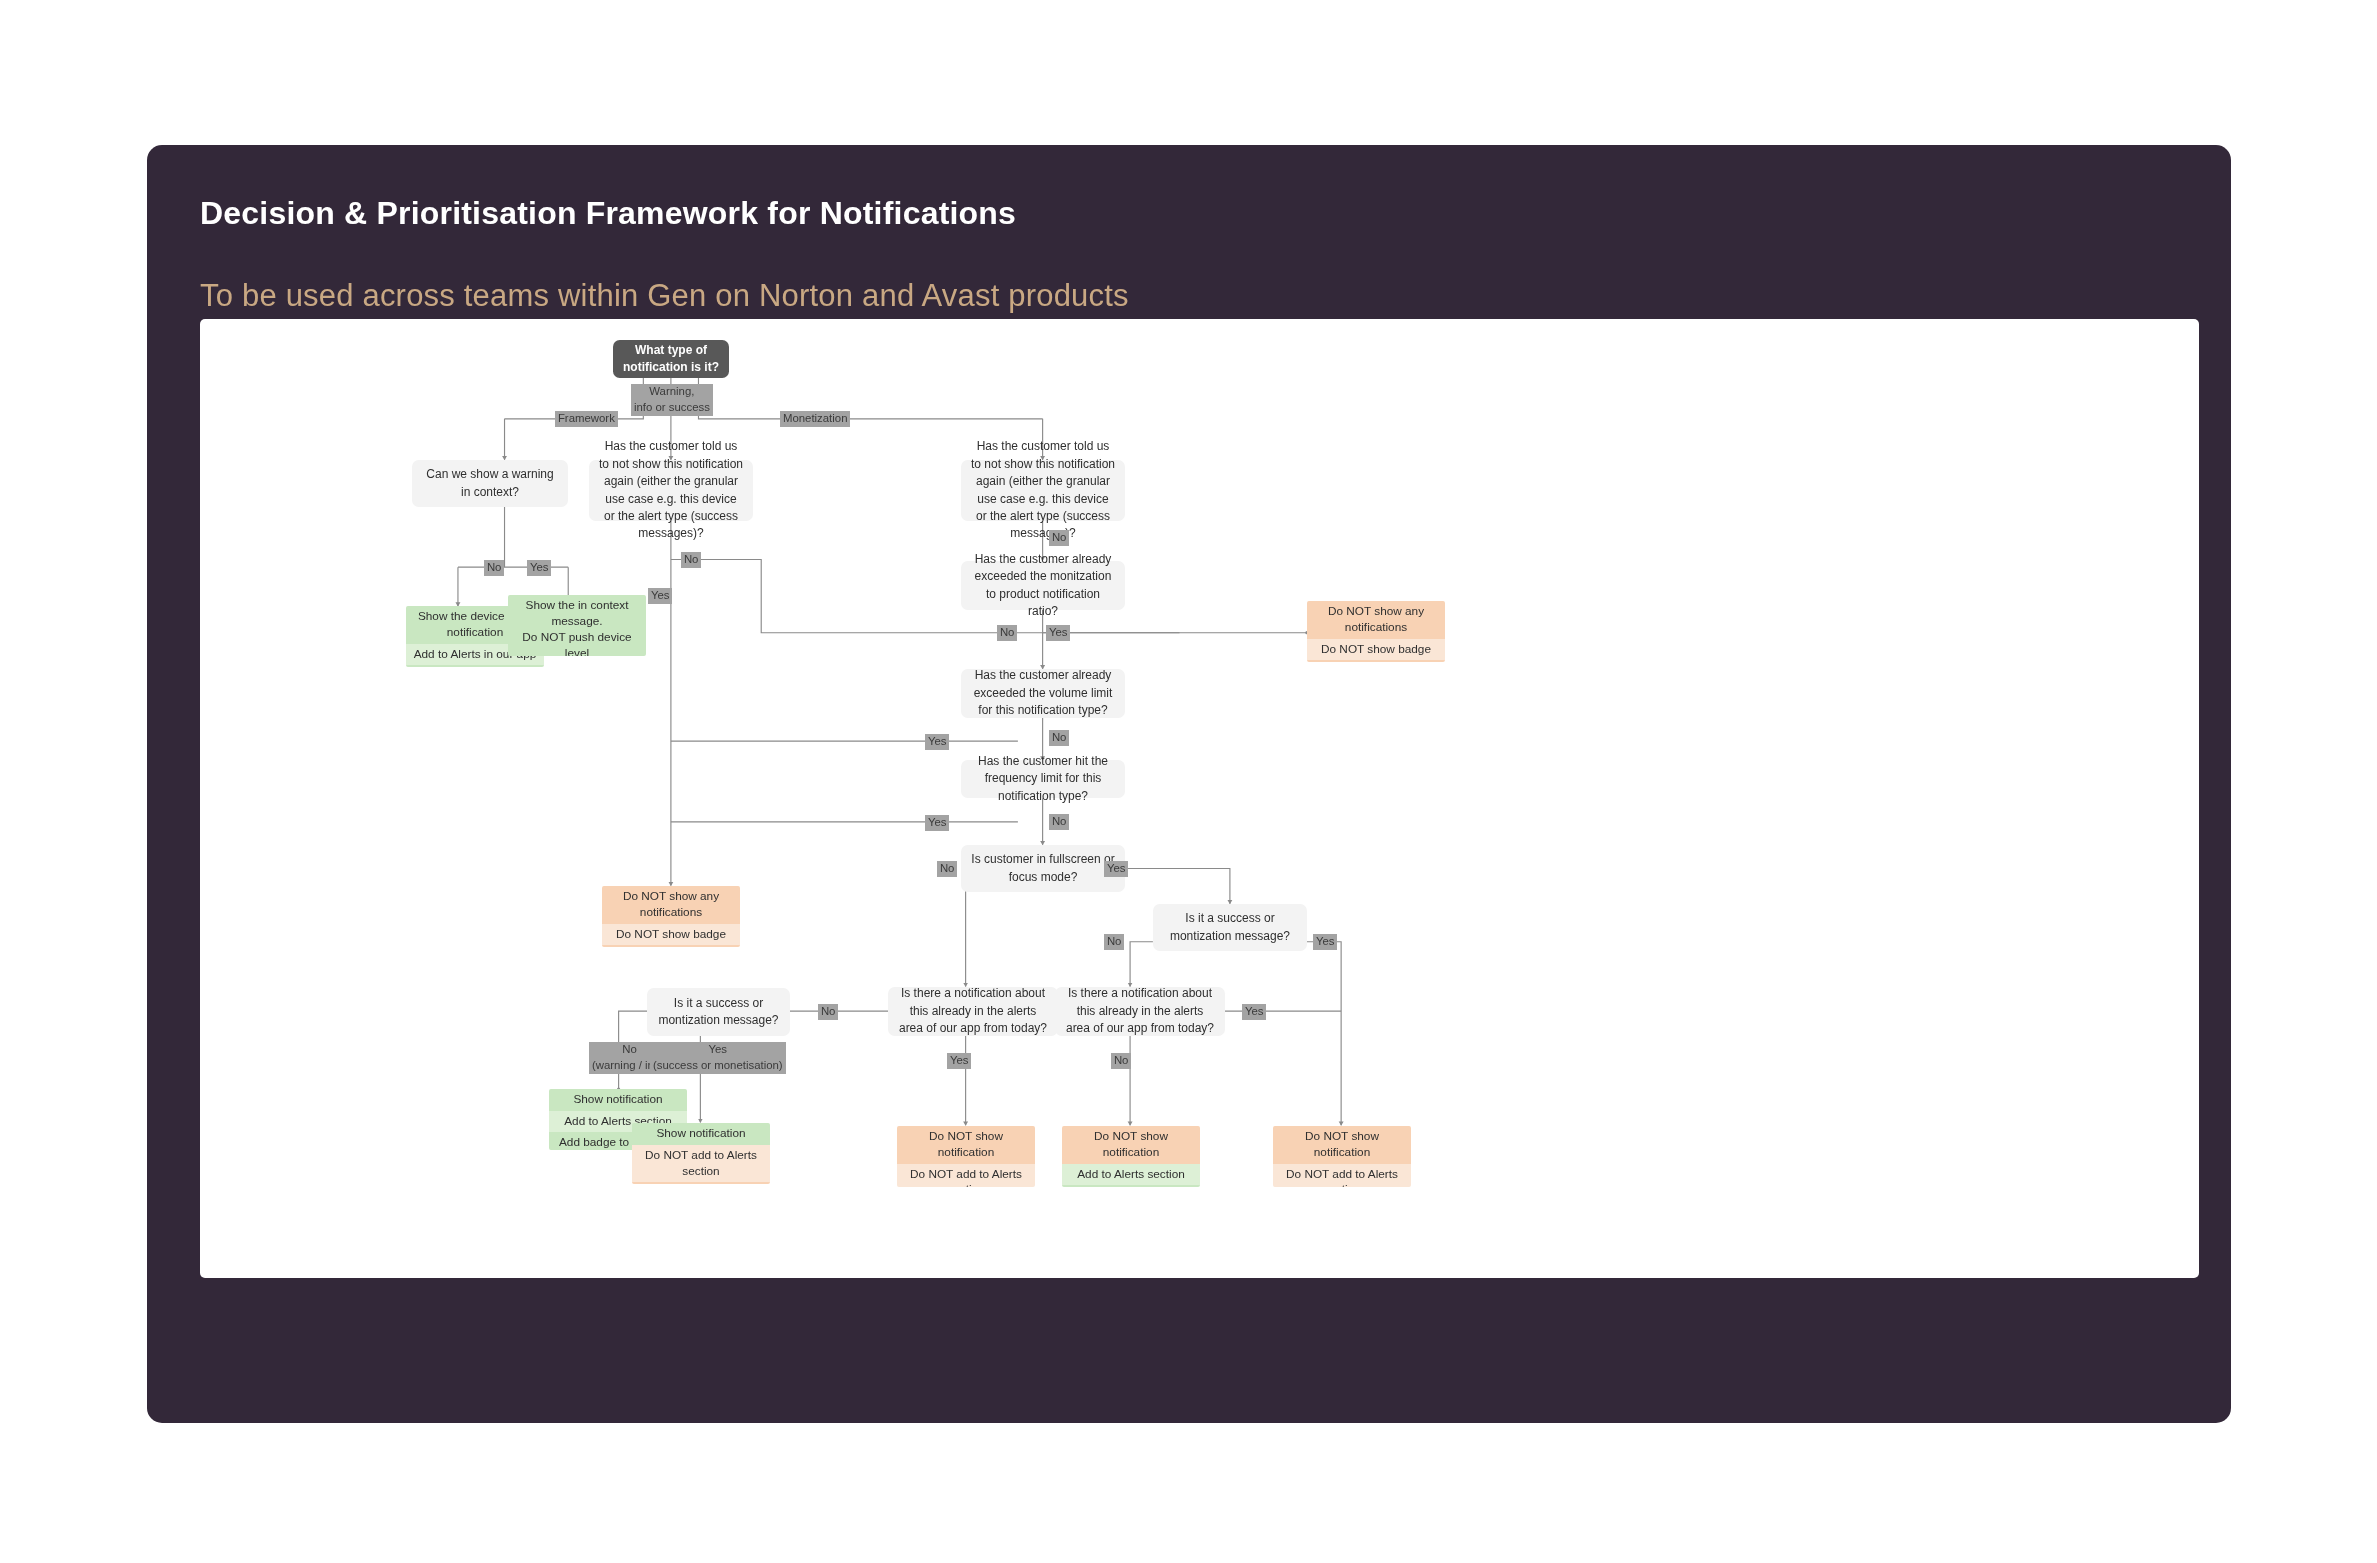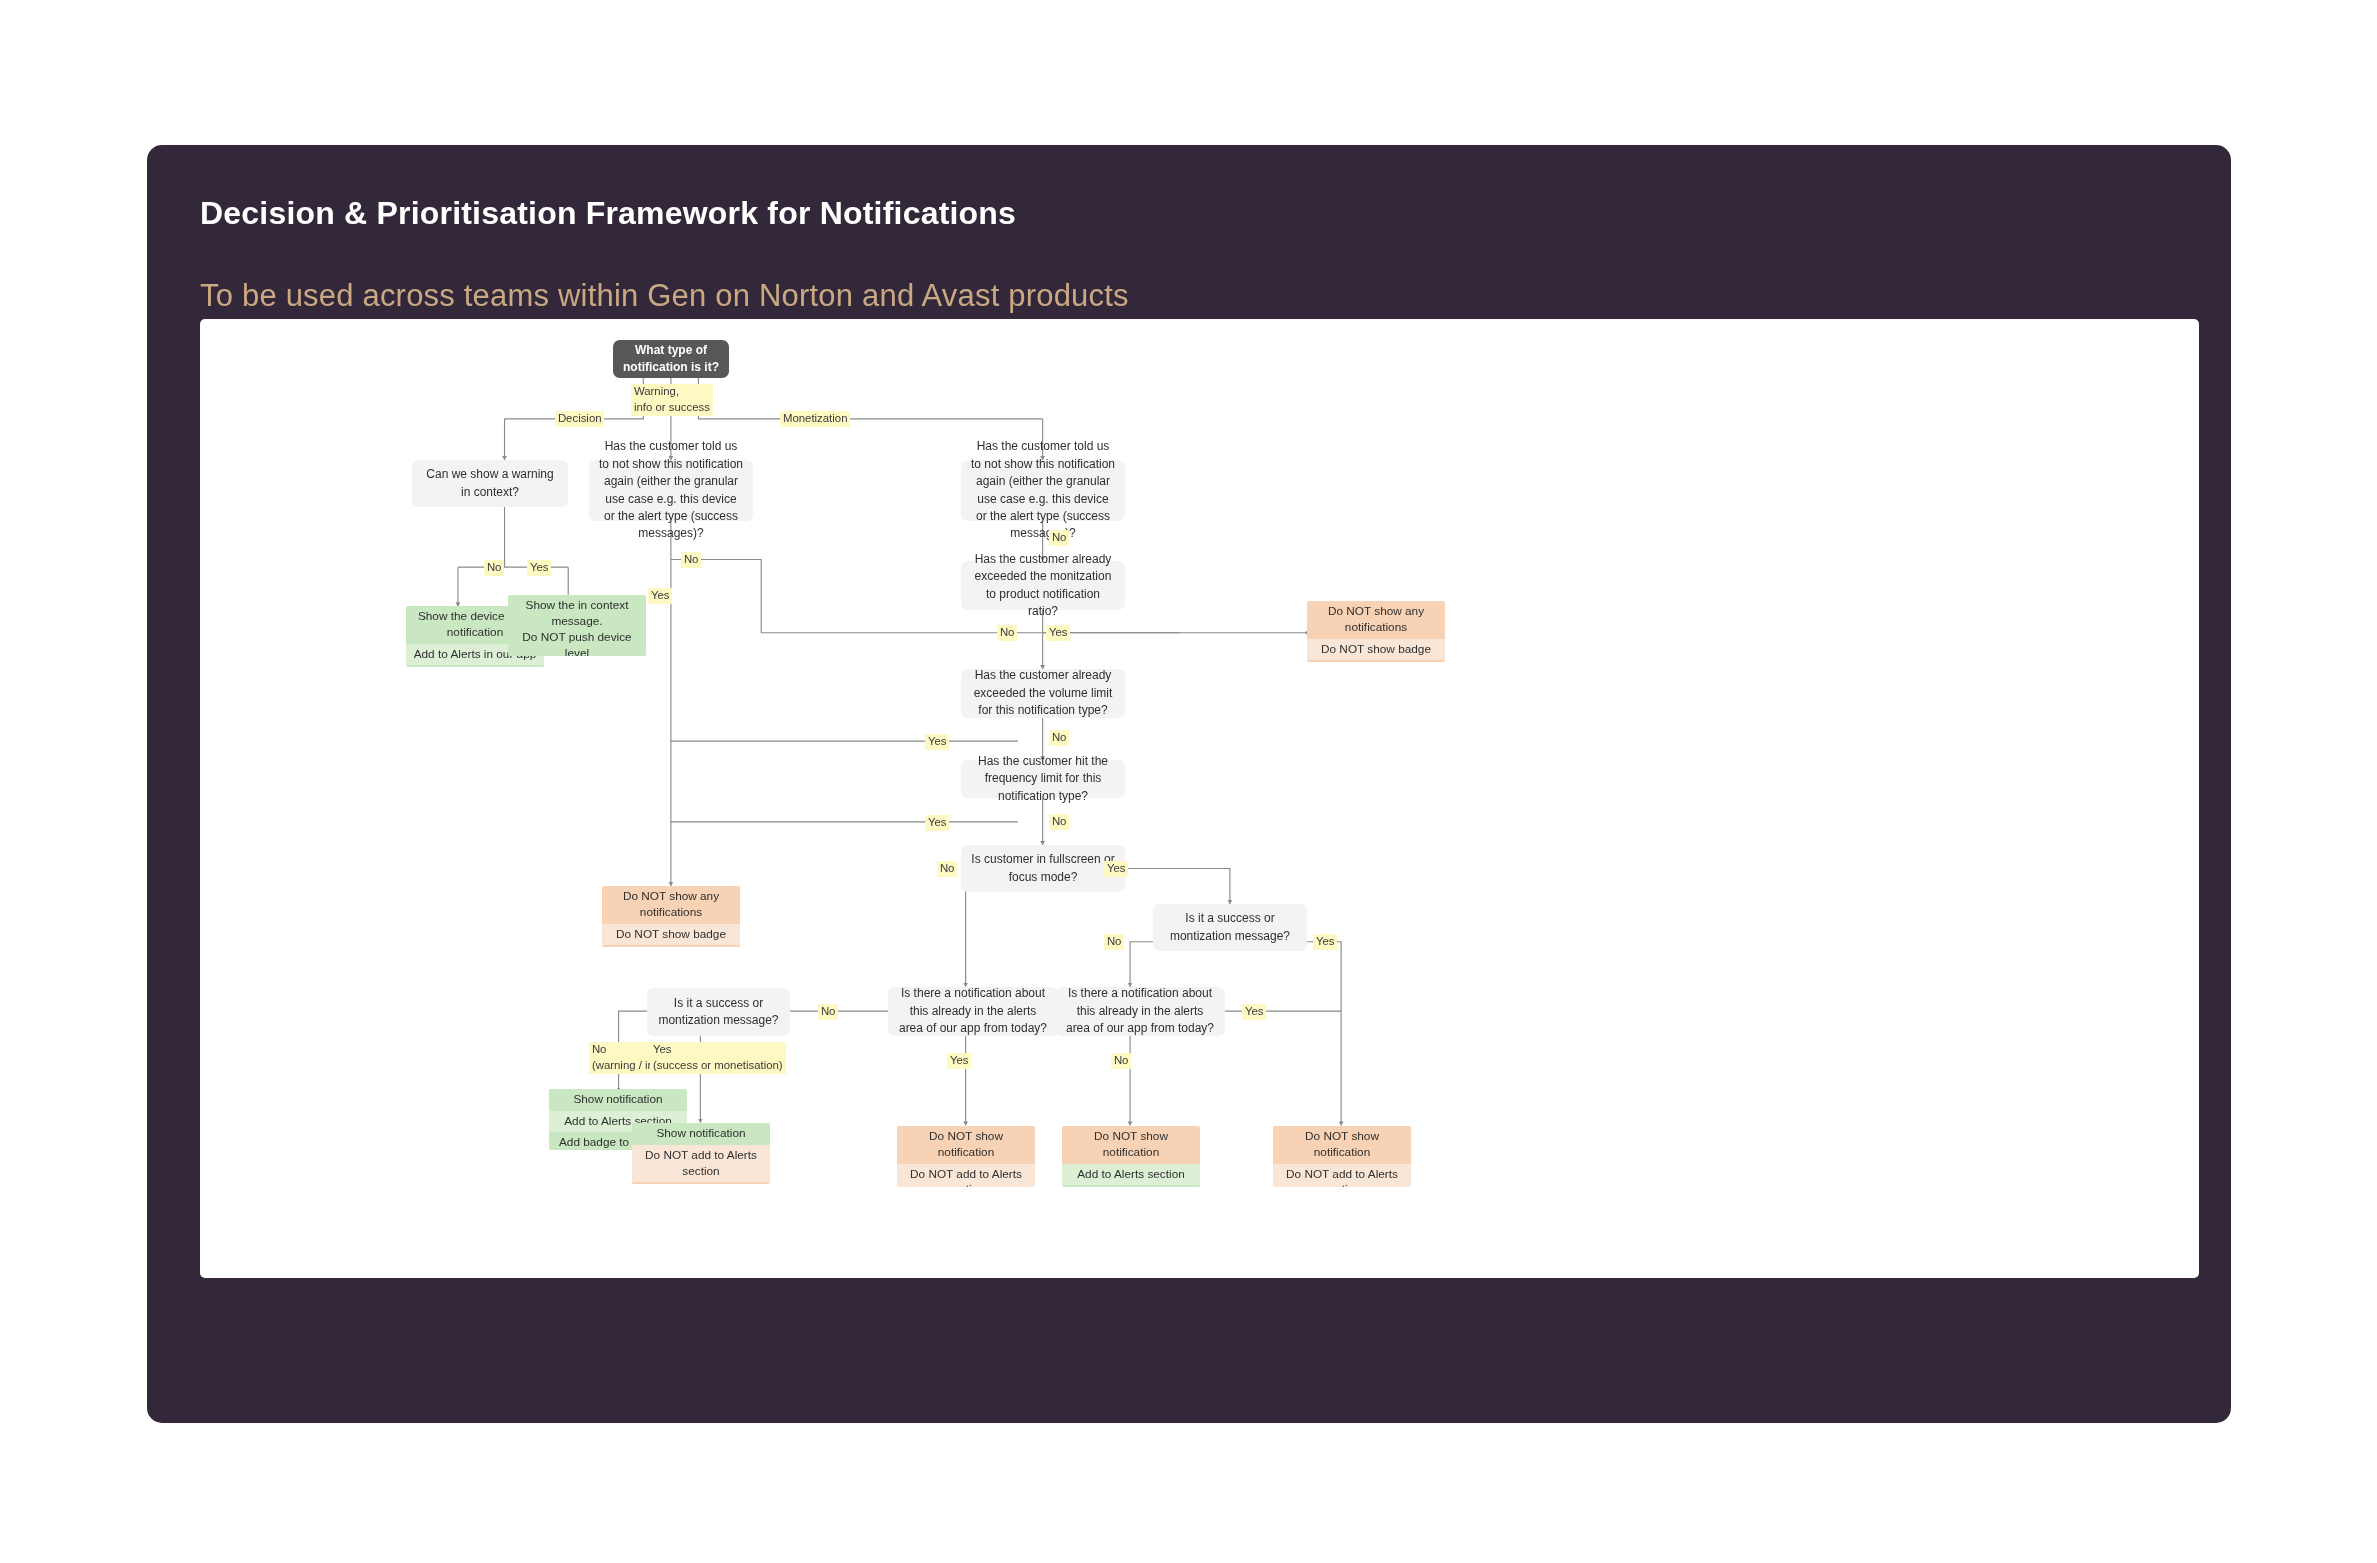--- a/index.html
+++ b/index.html
@@ -33,21 +33,21 @@
   .outcome{position:absolute;box-sizing:border-box;display:flex;flex-direction:column;
            border-radius:1.9px;overflow:hidden;}
   .orow{flex:1;display:flex;align-items:center;justify-content:center;text-align:center;
         font-size:11.8px;line-height:1.35;color:#2f2f2f;padding:2.9px 6.7px;box-sizing:border-box;}
   .g1{background:#c9e7c1;}
   .g2{background:#ddf0d6;}
   .o1{background:#f8d2b4;}
   .o2{background:#fae6d6;}
 
   .elabel{position:absolute;font-size:11.4px;color:#3a3a3a;line-height:1.4;
-          text-align:left;white-space:pre;background:#fef9c3;padding:0 2.9px;}
+          text-align:center;white-space:pre;background:#a3a3a3;padding:0 2.9px;}
 </style>
 </head>
 <body>
 
 <div id="page">
 
   <div id="frame"></div>
 
   <div id="title">Decision &amp; Prioritisation Framework for Notifications</div>
   <div id="subtitle">To be used across teams within Gen on Norton and Avast products</div>
@@ -192,21 +192,21 @@
       <div class="orow g2">Add to Alerts section</div>
       <div class="orow g1">Add badge to app icon</div>
     </div>
 
     <div class="outcome" style="left:1073px;top:807px;width:138px;height:61px;">
       <div class="orow o1">Do NOT show notification</div>
       <div class="orow o2">Do NOT add to Alerts section</div>
 
     </div>
 
-    <div class="elabel" style="left:355px;top:92px;">Decision</div>
+    <div class="elabel" style="left:355px;top:92px;">Framework</div>
     <div class="elabel" style="left:431px;top:65px;">Warning,
 info or success</div>
     <div class="elabel" style="left:580px;top:92px;">Monetization</div>
 
     <div class="elabel" style="left:284px;top:241px;">No</div>
     <div class="elabel" style="left:327px;top:241px;">Yes</div>
 
     <div class="elabel" style="left:481px;top:233px;">No</div>
     <div class="elabel" style="left:448px;top:269px;">Yes</div>
 

